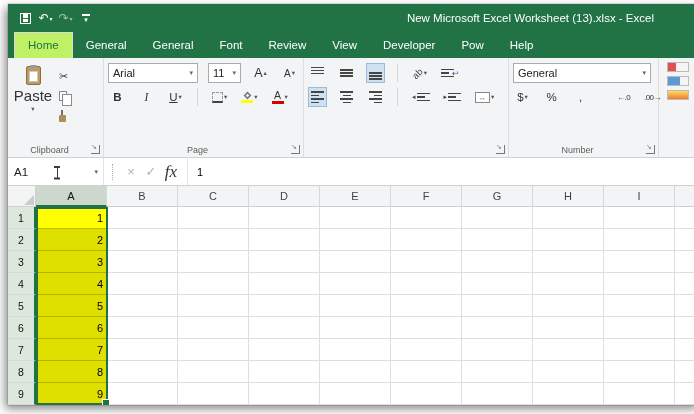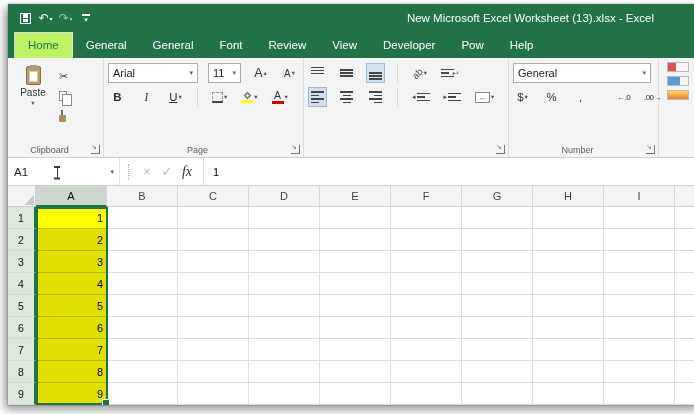--- a/index.html
+++ b/index.html
@@ -46,21 +46,21 @@
 
   .g-clipboard { width:96px; display:flex; }
   .paste-btn { width:42px; display:flex; flex-direction:column; align-items:center;
                justify-content:flex-start; gap:2px; padding-top:4px; }
   .clip-icon { position:relative; width:15px; height:19px; background:#bd9a5f;
                border:1px solid #8a7040; border-radius:2px; }
   .clip-icon::before { content:""; position:absolute; left:2px; top:4px; right:2px; bottom:2px;
                        background:#fff; border:1px solid #c8c8c8; }
   .clip-icon::after { content:""; position:absolute; left:3px; top:-2px; width:7px; height:3px;
                       background:#9a9a9a; border-radius:1px; }
-  .paste-label { font-size:10px; color:#333; }
+  .paste-label { font-size:15px; color:#333; }
   .tiny-caret { font-size:6.5px; color:#555; line-height:6px; }
   .clip-small { display:flex; flex-direction:column; gap:2px; margin-left:2px; margin-top:5px; }
   .sbtn { height:18px; display:flex; align-items:center; gap:2px; font-size:11px;
           color:#444; padding:0 3px; }
   .copy-icon { position:relative; width:8px; height:10px; border:1px solid #8a8a8a; background:#fff; }
   .copy-icon::after { content:""; position:absolute; left:2px; top:2px; width:8px; height:10px;
                       border:1px solid #8a8a8a; background:#fff; }
   .brush-icon { position:relative; width:7px; height:7px; background:#b08d57; border-radius:1px; margin-top:4px; }
   .brush-icon::before { content:""; position:absolute; top:-5px; left:2px; width:2px; height:5px; background:#707070; }
 
@@ -107,31 +107,31 @@
 
   .g-partial { flex:1; border-right:none; display:flex; flex-direction:column; gap:4px;
                align-items:flex-start; padding-left:8px; }
   .cf-icon { width:22px; height:10px; background:linear-gradient(90deg,#e05252 40%,#f5f5f5 40%); border:1px solid #bbb; }
   .cf-icon2 { width:22px; height:10px; background:linear-gradient(90deg,#5b9bd5 60%,#f5f5f5 60%); border:1px solid #bbb; }
   .cf-icon3 { width:22px; height:10px; background:linear-gradient(180deg,#ffd966,#ed7d31); border:1px solid #bbb; }
 
   
   .formula-bar { height:28px; background:#fff; border-bottom:1px solid #cfd0d2;
                  display:flex; align-items:stretch; flex:0 0 auto; }
-  .name-box { position:relative; width:112px; display:flex; align-items:center;
+  .name-box { position:relative; width:96px; display:flex; align-items:center;
               padding-left:6px; font-size:11.5px; color:#222; border-right:1px solid #e3e3e3; }
   .name-box .combo-caret { margin-left:auto; margin-right:5px; font-size:7px; color:#666; }
   .ibeam { position:absolute; left:46px; top:8px; width:7px; height:13px; }
   .ibeam::before { content:""; position:absolute; left:2.5px; top:0; bottom:0; width:1.5px; background:#3c3c3c; }
   .ibeam::after { content:""; position:absolute; left:0; top:0; width:6px; height:1.5px; background:#3c3c3c;
                   box-shadow:0 11.5px 0 #3c3c3c; }
   .fb-handle { width:1px; border-left:1px dotted #ababab; height:16px; align-self:center; margin:0 8px; }
   .fb-btn { width:20px; display:flex; align-items:center; justify-content:center; font-size:13px; }
   .gray { color:#b3b3b3; }
-  .fx { font-style:italic; font-family:"Liberation Serif", serif; font-size:14px; color:#333; }
+  .fx { font-style:italic; font-family:"Liberation Serif", serif; font-size:17px; color:#333; }
   .fb-content { flex:1; display:flex; align-items:center; padding-left:9px; font-size:11px;
                 color:#000; border-left:1px solid #e3e3e3; margin-left:6px; }
 
   
   .grid { position:relative; flex:1; background:#fff; overflow:hidden; }
   .hrow { display:flex; height:21px; }
   .corner { width:28px; flex:0 0 28px; background:#f3f4f5; border-right:1px solid #cfcfcf;
             border-bottom:1px solid #cfcfcf; position:relative; }
   .corner::after { content:""; position:absolute; right:1px; bottom:1px;
                    border-left:10px solid transparent; border-bottom:10px solid #cbcbcb; }

